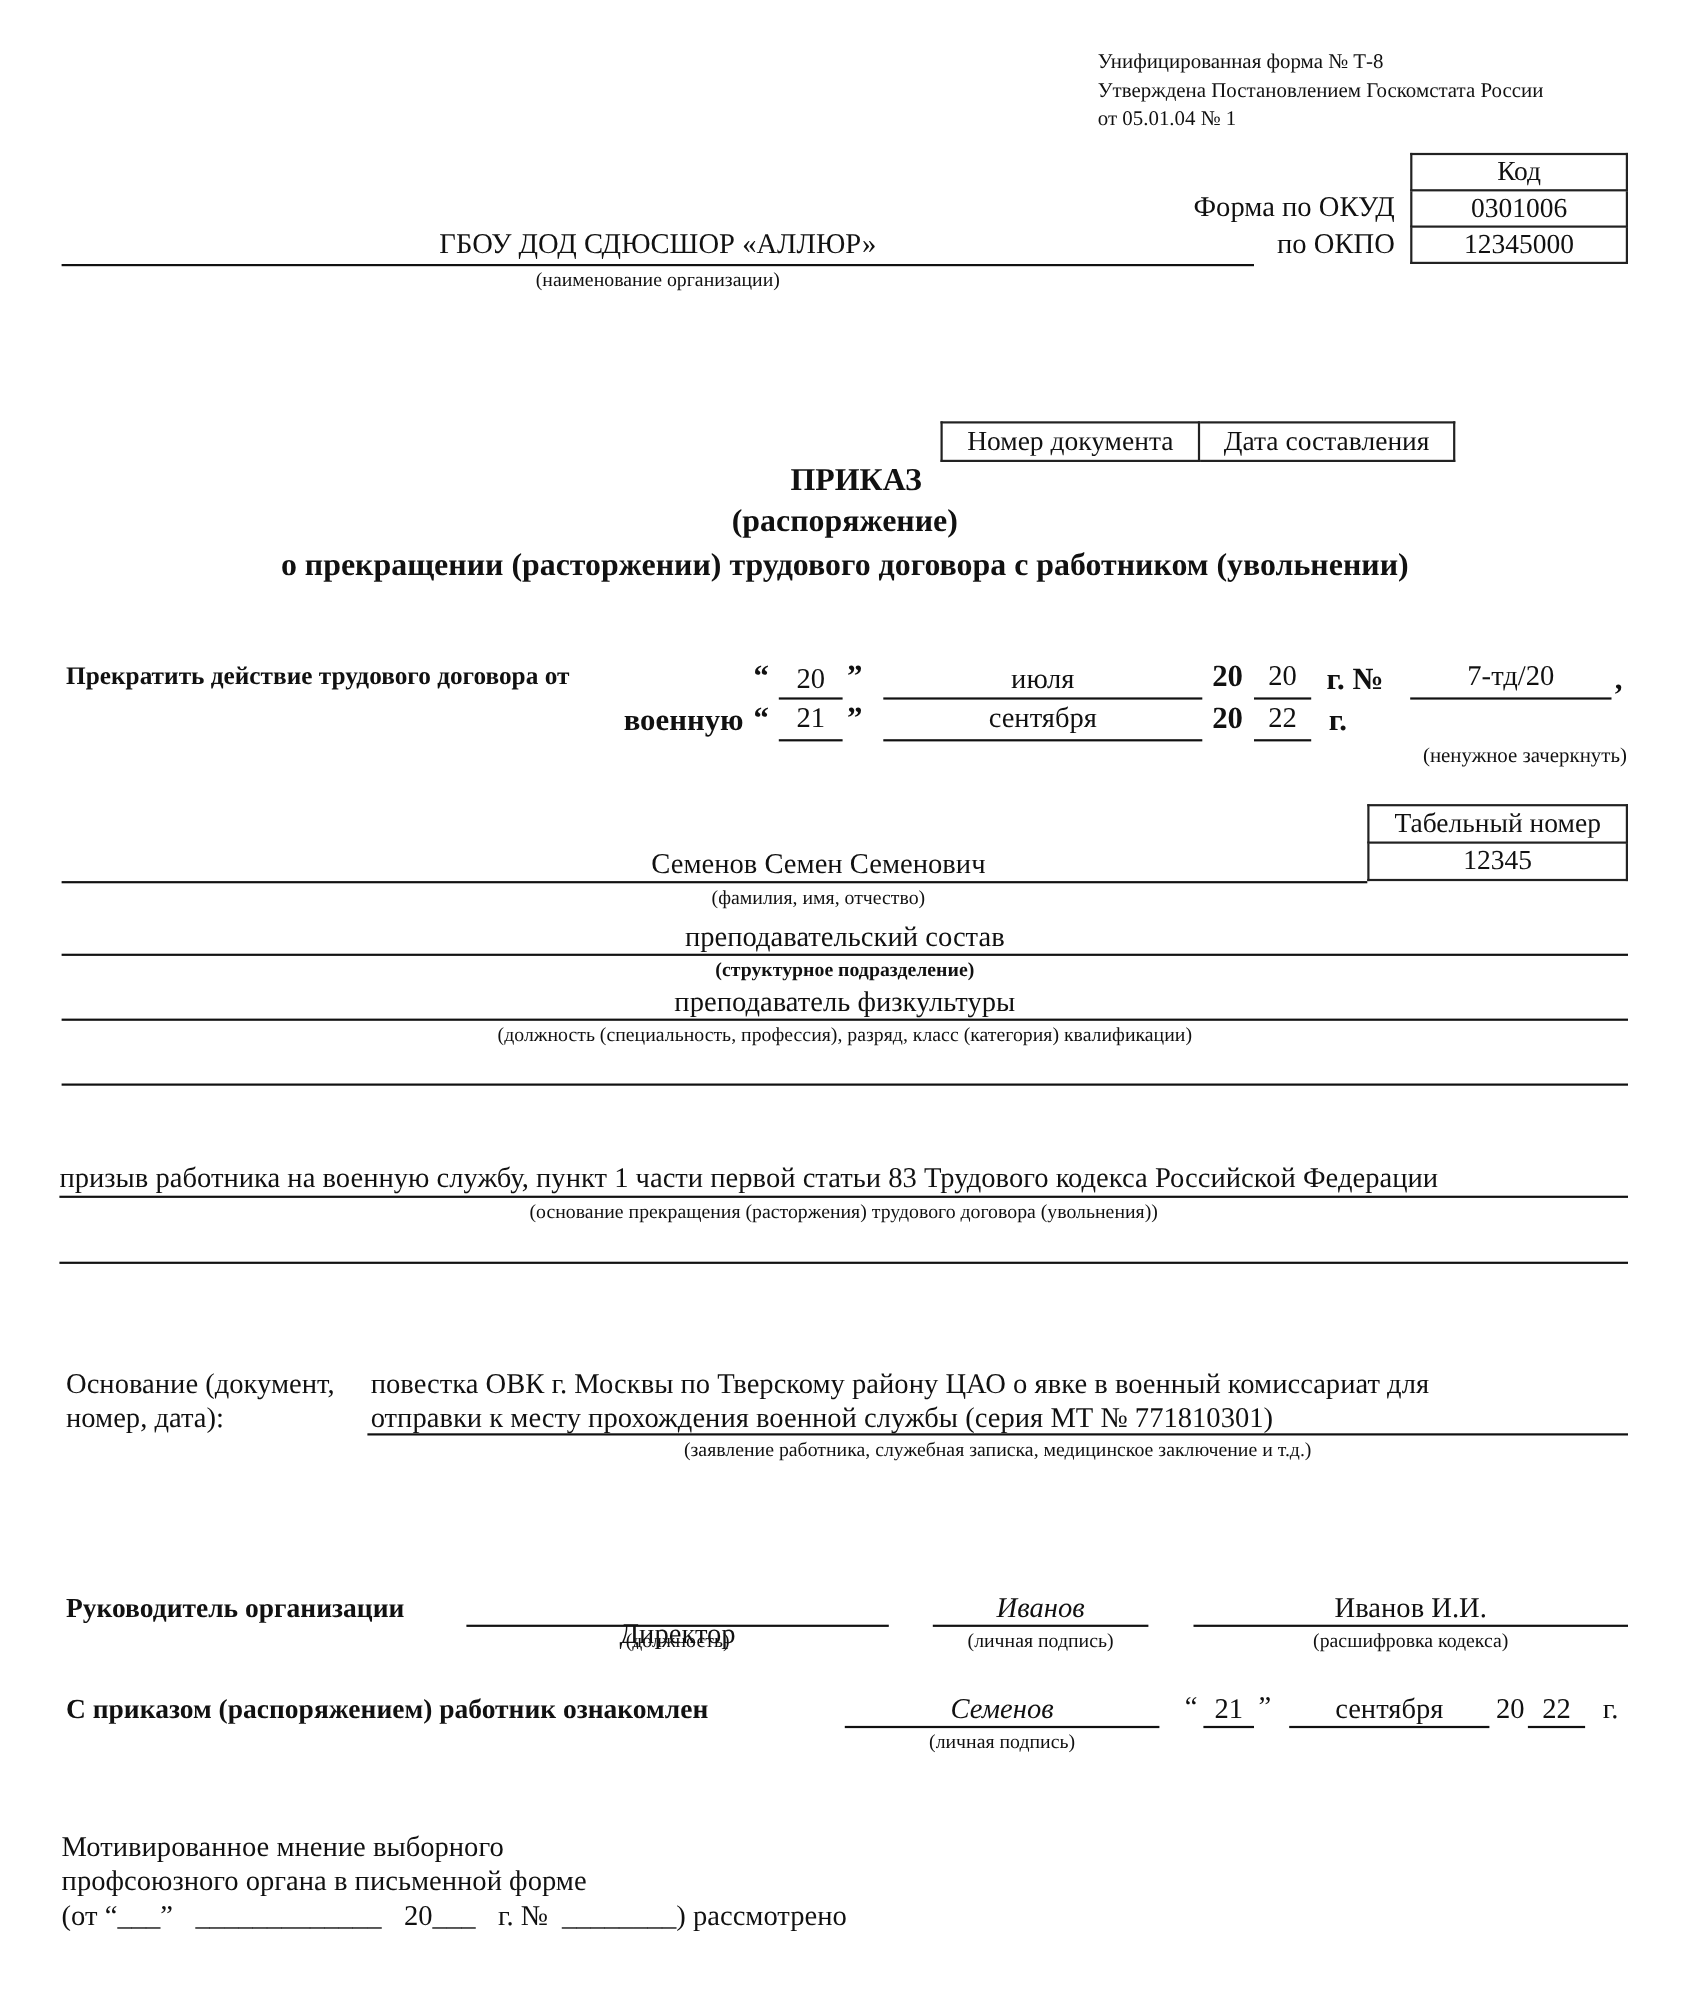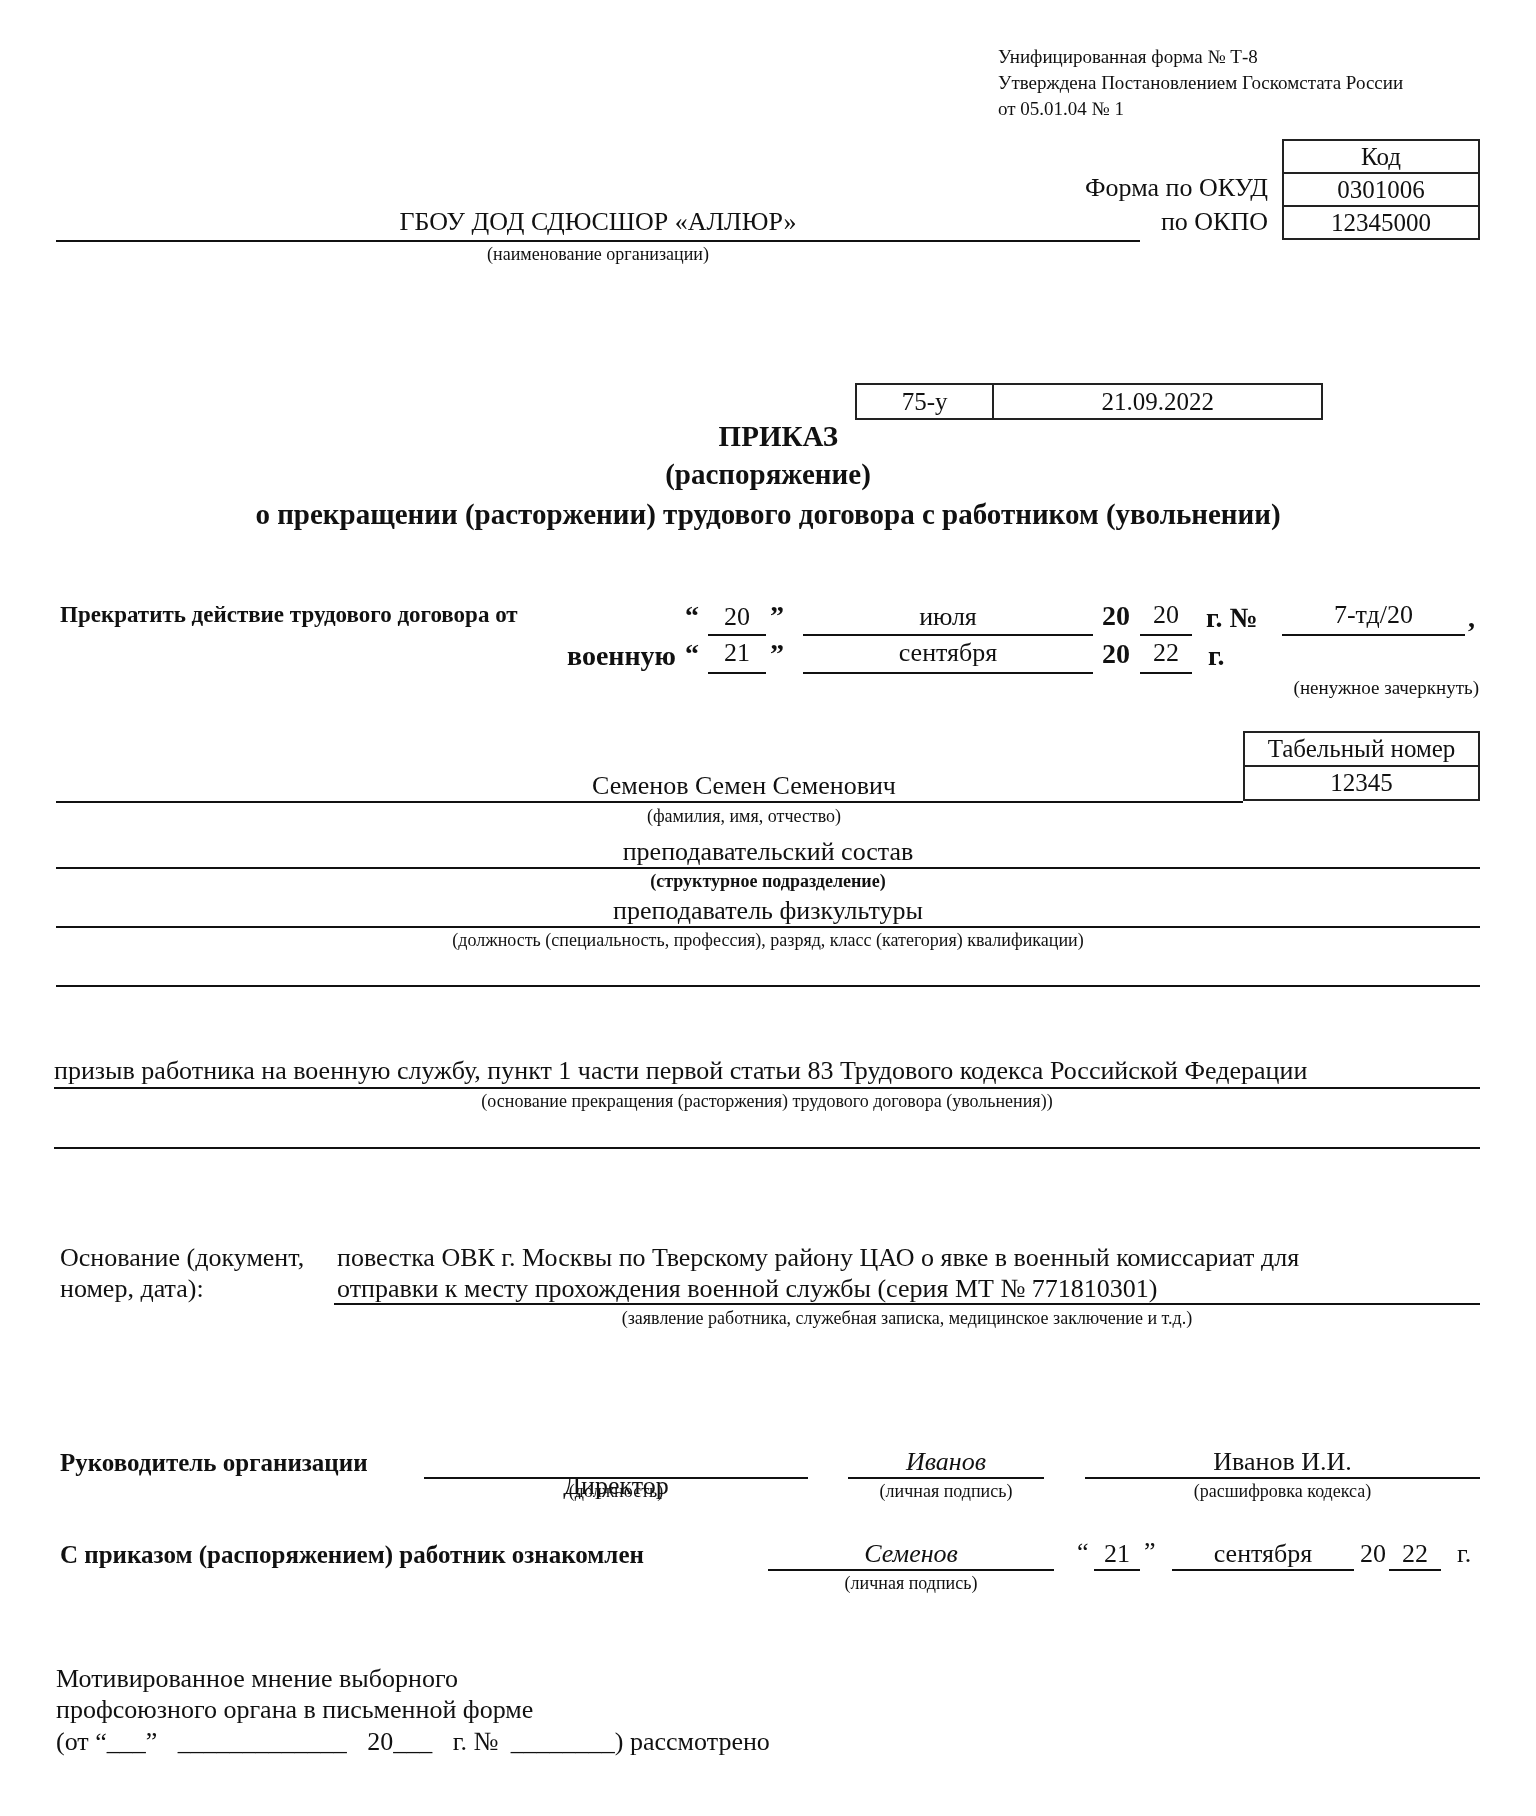--- a/index.html
+++ b/index.html
@@ -37,23 +37,23 @@
   </table>
 <div class="abs t26" style="right:268px;top:173px;">Форма по ОКУД</div>
 <div class="abs t26" style="right:268px;top:207px;">по ОКПО</div>
 
 <div class="abs t26 c" style="left:56px;width:1084px;top:207px;">ГБОУ ДОД СДЮСШОР «АЛЛЮР»</div>
 <div class="hline" style="left:56px;width:1084px;top:240px;"></div>
 <div class="abs t18 c" style="left:56px;width:1084px;top:244px;">(наименование организации)</div>
 
 <table class="box" style="left:855px;top:383px;width:468px;">
   <tbody>
-  <tr>
-    <td style="height:33px;">75-у</td>
-    <td style="height:33px;">21.09.2022</td>
+      <tr>
+    <td style="width:232px;height:33px;">Номер документа</td>
+    <td style="height:33px;">Дата составления</td>
   </tr>
 </tbody>
   </table>
 <div class="abs b" style="right:698px;top:420px;font-size:29px;">ПРИКАЗ</div>
 <div class="abs b c" style="left:0;width:1536px;top:458px;font-size:29px;padding-left:0;">(распоряжение)</div>
 <div class="abs b c" style="left:0;width:1536px;top:498px;font-size:29px;">о прекращении (расторжении) трудового договора с работником (увольнении)</div>
 
 <div class="abs b" style="left:60px;top:602px;font-size:23px;">Прекратить действие трудового договора от</div>
 <div class="abs b" style="left:685px;top:600px;font-size:28px;">“</div>
 <div class="abs t26 c" style="left:708px;width:58px;top:602px;">20</div>

